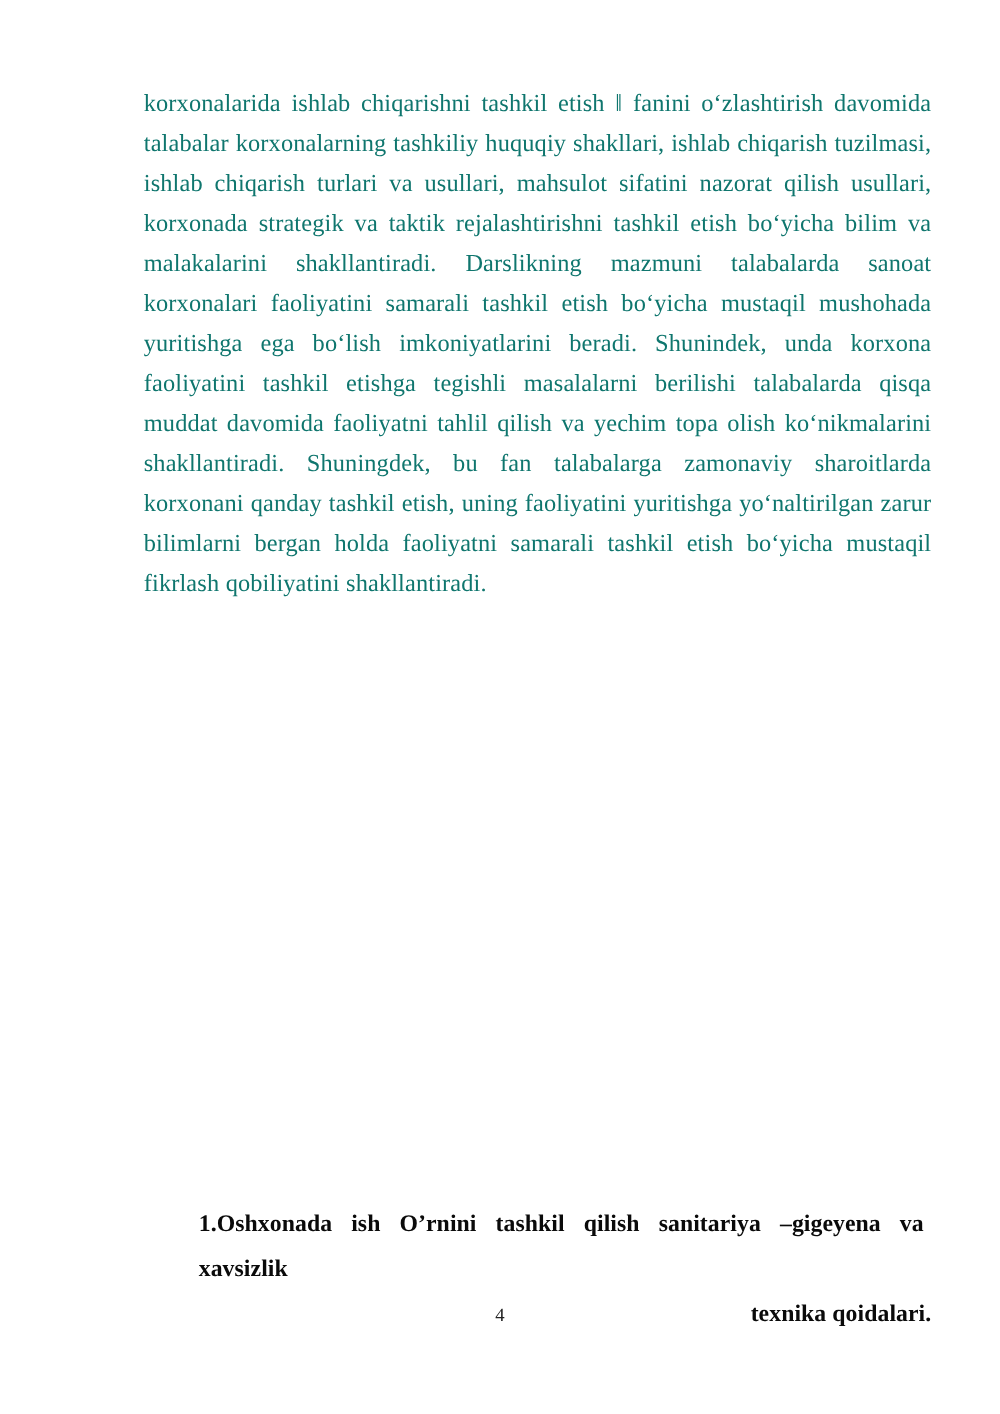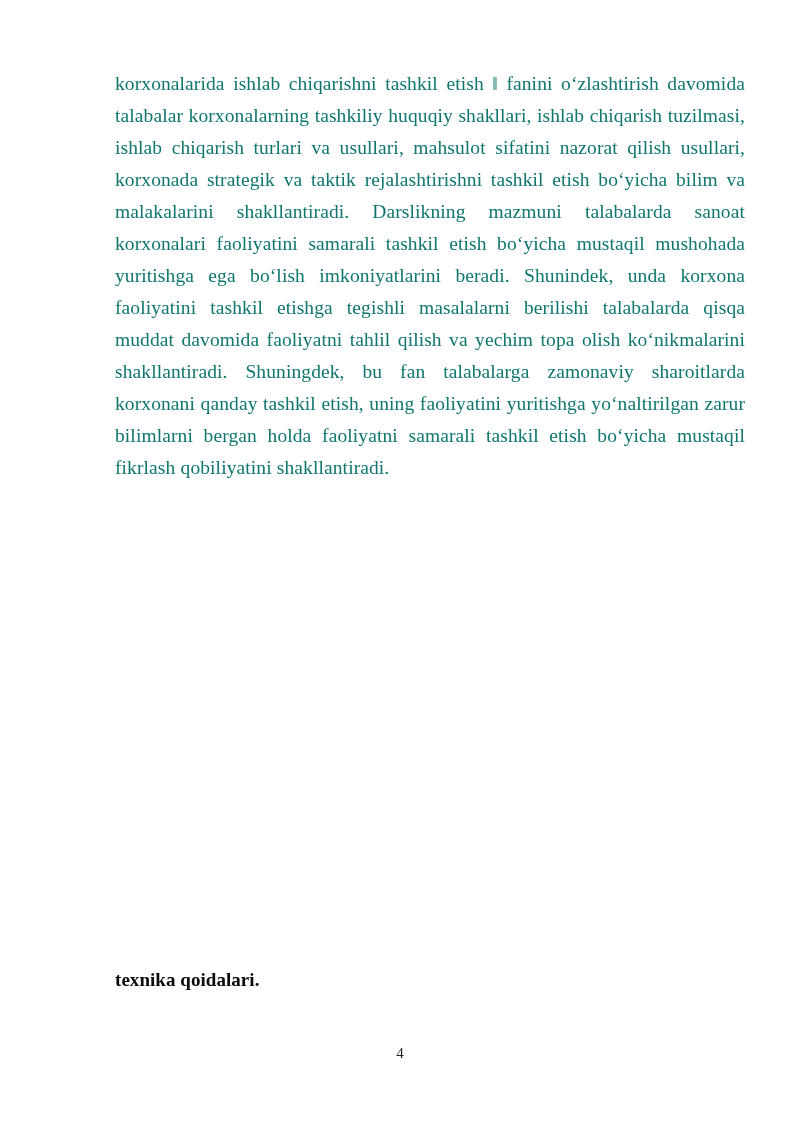--- a/index.html
+++ b/index.html
@@ -53,21 +53,21 @@
     letter-spacing: 0.05px;
   }
   .heading-line-1 {
     text-align: justify;
     text-align-last: justify;
     text-justify: inter-word;
     padding-left: 44px;
     padding-right: 6px;
   }
   .heading-line-2 {
-    text-align: left;
+    text-align: right;
   }
   .page-number {
     position: absolute;
     left: 0;
     top: 1044px;
     width: 800px;
     text-align: center;
     font-size: 15px;
     line-height: 18px;
     color: #222222;
@@ -76,18 +76,19 @@
 </head>
 <body>
 
 <div class="page">
 
   <div class="content-area">
     <p class="body-paragraph">korxonalarida ishlab chiqarishni tashkil etish ‖ fanini o‘zlashtirish davomida talabalar korxonalarning tashkiliy huquqiy shakllari, ishlab chiqarish tuzilmasi, ishlab chiqarish turlari va usullari, mahsulot sifatini nazorat qilish usullari, korxonada strategik va taktik rejalashtirishni tashkil etish bo‘yicha bilim va malakalarini shakllantiradi. Darslikning mazmuni talabalarda sanoat korxonalari faoliyatini samarali tashkil etish bo‘yicha mustaqil mushohada yuritishga ega bo‘lish imkoniyatlarini beradi. Shunindek, unda korxona faoliyatini tashkil etishga tegishli masalalarni berilishi talabalarda qisqa muddat davomida faoliyatni tahlil qilish va yechim topa olish ko‘nikmalarini shakllantiradi. Shuningdek, bu fan talabalarga zamonaviy sharoitlarda korxonani qanday tashkil etish, uning faoliyatini yuritishga yo‘naltirilgan zarur bilimlarni bergan holda faoliyatni samarali tashkil etish bo‘yicha mustaqil fikrlash qobiliyatini shakllantiradi.</p>
   </div>
 
   <div class="heading-block">
+    <p class="heading-line heading-line-1">1.Oshxonada ish O’rnini tashkil qilish sanitariya –gigeyena va xavsizlik</p>
     <p class="heading-line heading-line-2">texnika qoidalari.</p>
   </div>
 
   <div class="page-number">4</div>
 
 </div>
 
 </body></html>

